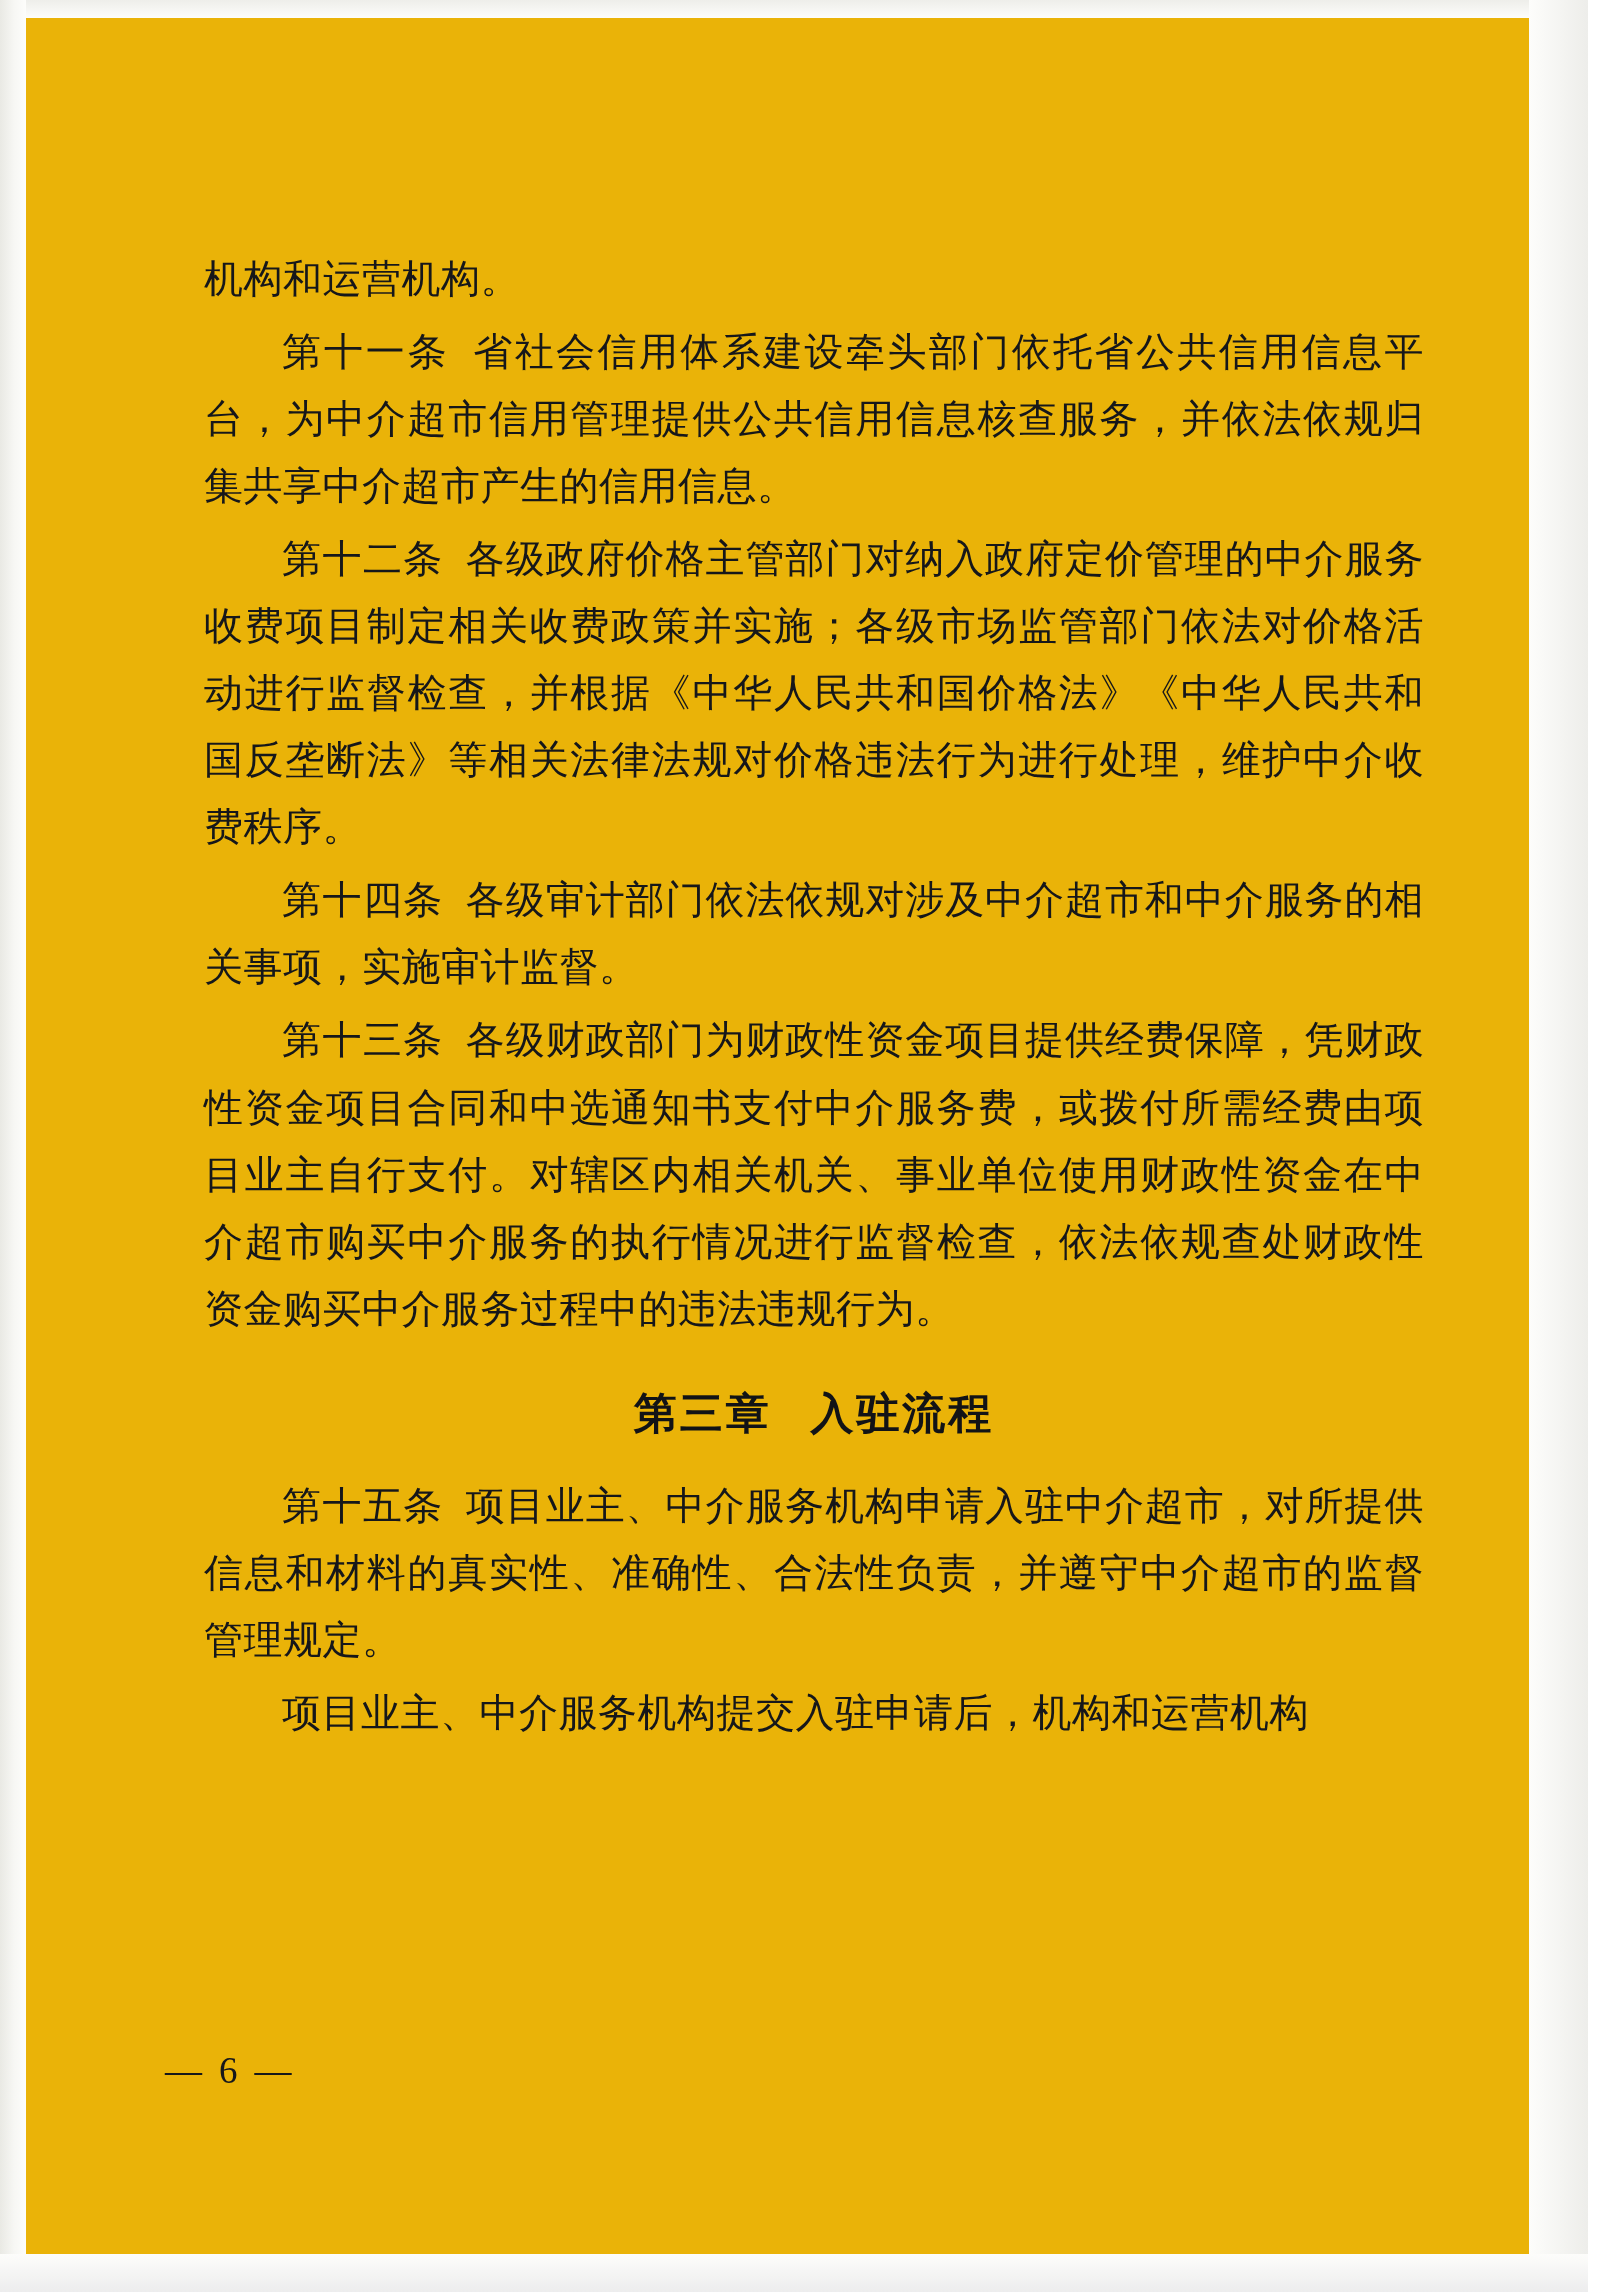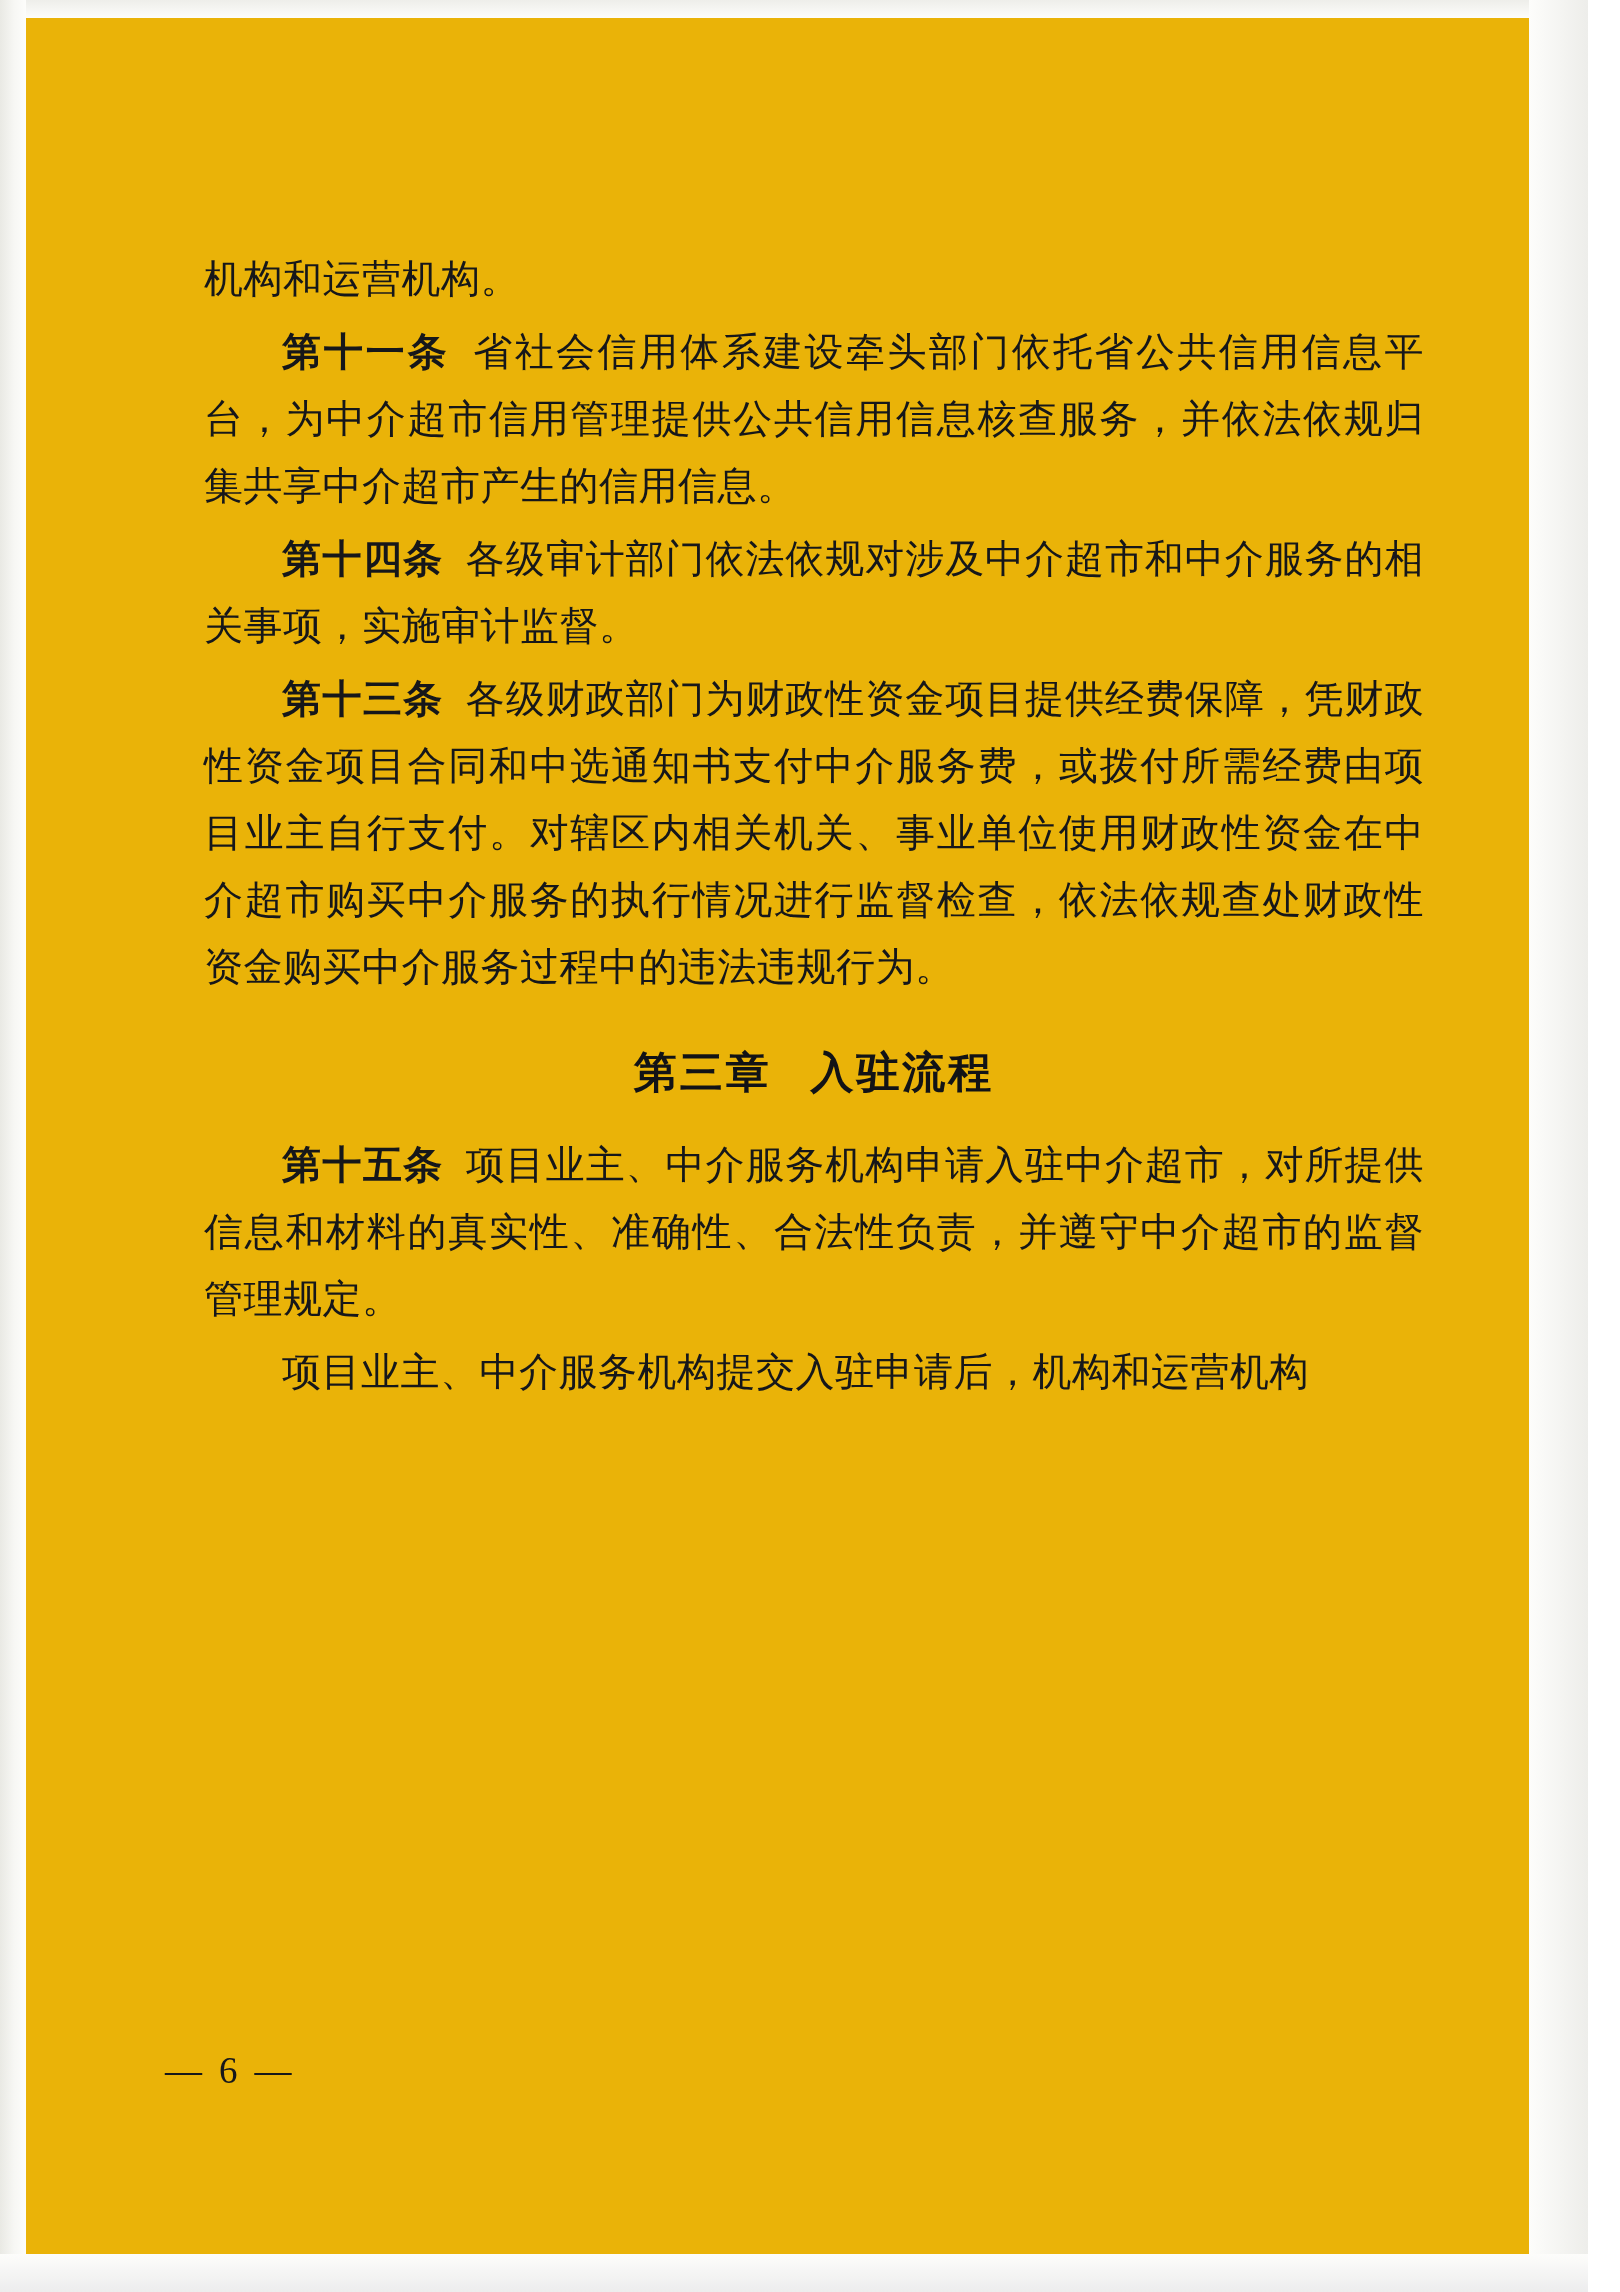--- a/index.html
+++ b/index.html
@@ -60,21 +60,21 @@
     text-align: justify;
     text-justify: inter-ideograph;
     margin: 0 0 5.9px 0;
     letter-spacing: 0.5px;
     font-family: "Liberation Serif", "DejaVu Serif", serif;
   }
   .indent {
     text-indent: 78px;
   }
   .art-label {
-    font-weight: bold;
+    font-weight: normal;
     letter-spacing: 1px;
   }
   .gap-after-label {
     display: inline-block;
     width: 21.6px;
   }
   .chapter-heading {
     font-size: 43px;
     font-weight: bold;
     text-align: center;
@@ -110,20 +110,23 @@
   <div class="content">
 
     <p class="para">
       <span>机构和运营机构。</span>
     </p>
 
     <p class="para indent">
       <span class="art-label">第十一条</span><span class="gap-after-label"></span><span>省社会信用体系建设牵头部门依托省公共信用信息平台，为中介超市信用管理提供公共信用信息核查服务，并依法依规归集共享中介超市产生的信用信息。</span>
     </p>
 
+    <p class="para indent">
+      <span class="art-label">第十二条</span><span class="gap-after-label"></span><span>各级政府价格主管部门对纳入政府定价管理的中介服务收费项目制定相关收费政策并实施；各级市场监管部门依法对价格活动进行监督检查，并根据《中华人民共和国价格法》《中华人民共和国反垄断法》等相关法律法规对价格违法行为进行处理，维护中介收费秩序。</span>
+    </p>
 
     <p class="para indent">
       <span class="art-label">第十四条</span><span class="gap-after-label"></span><span>各级审计部门依法依规对涉及中介超市和中介服务的相关事项，实施审计监督。</span>
     </p>
 
     <p class="para indent">
       <span class="art-label">第十三条</span><span class="gap-after-label"></span><span>各级财政部门为财政性资金项目提供经费保障，凭财政性资金项目合同和中选通知书支付中介服务费，或拨付所需经费由项目业主自行支付。对辖区内相关机关、事业单位使用财政性资金在中介超市购买中介服务的执行情况进行监督检查，依法依规查处财政性资金购买中介服务过程中的违法违规行为。</span>
     </p>
 
     <h2 class="chapter-heading">

